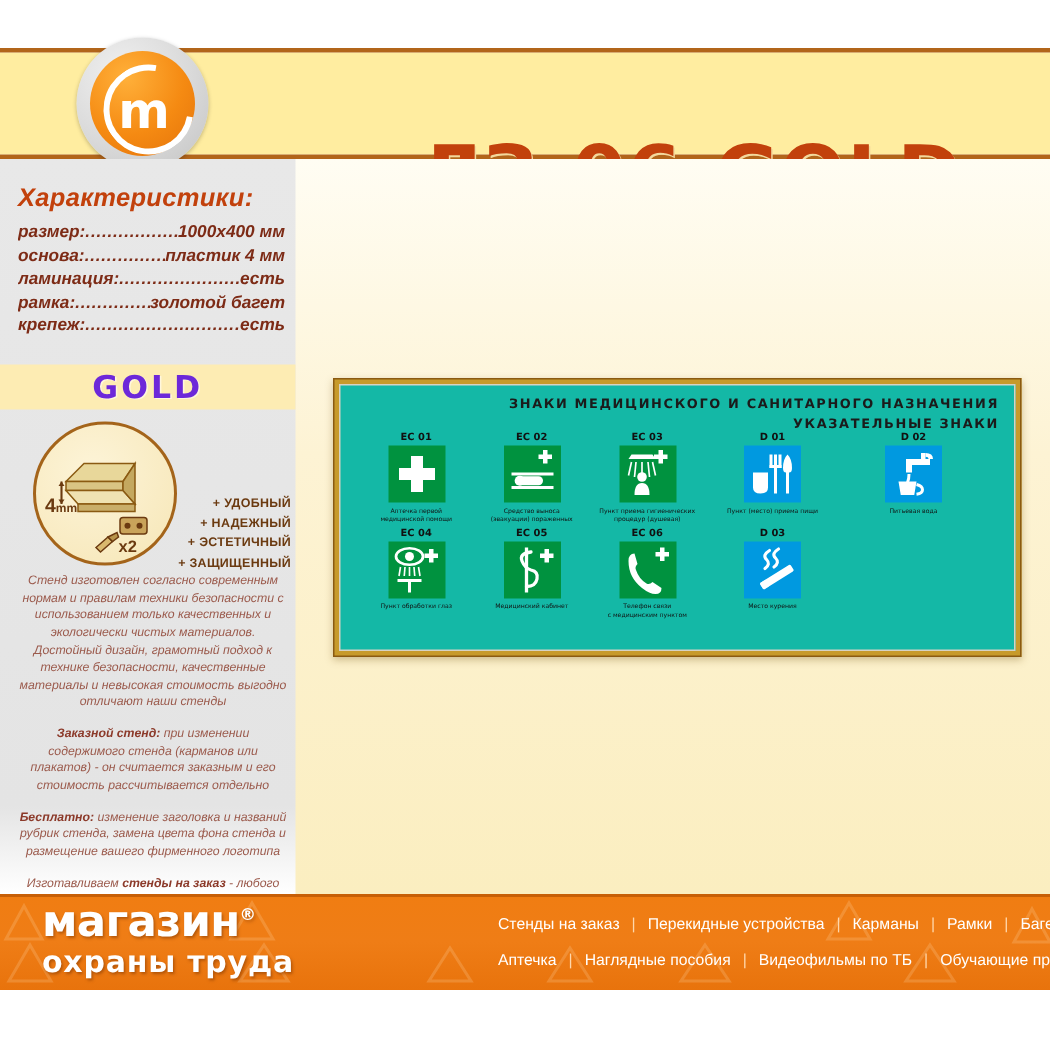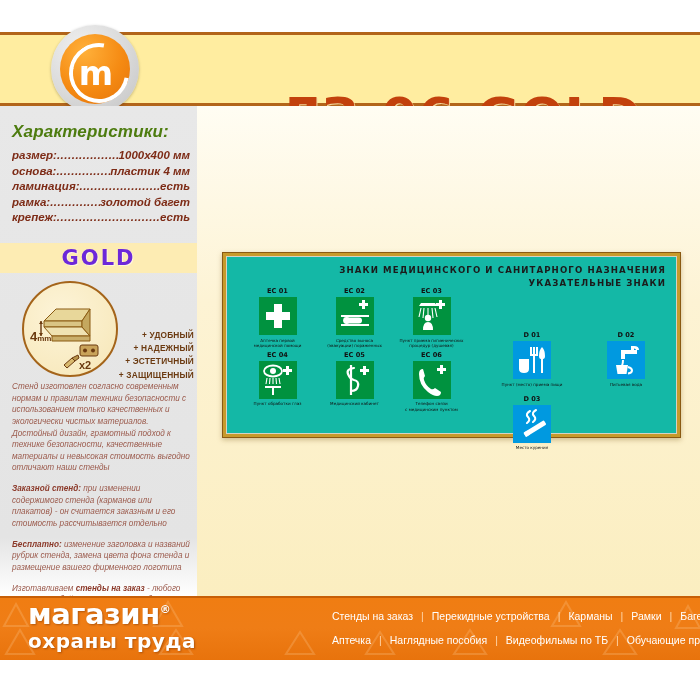--- a/index.html
+++ b/index.html
@@ -62,21 +62,21 @@
     background:linear-gradient(180deg,#fffdf3 0%,#fdf3d4 40%,#fbeec0 100%);
   }
   .left-col-fade{
     position:absolute;left:0;top:106px;width:197px;height:490px;
     background:linear-gradient(180deg,#e8e8e8 0%,#e4e4e4 88%,#ffffff 100%);
   }
 
   
   .spec-box{position:absolute;left:12px;top:122px;width:178px;}
   .spec-title{
-    font-size:17px;font-weight:bold;font-style:italic;color:#4d7c0f;
+    font-size:17px;font-weight:bold;font-style:italic;color:#c2410c;
     margin-bottom:7px;letter-spacing:.2px;
   }
   .spec-row{
     font-size:11.5px;font-style:italic;font-weight:bold;color:#7d2b16;
     display:flex;align-items:baseline;white-space:nowrap;
     margin-bottom:3.5px;overflow:hidden;
   }
   .spec-k{flex:0 0 auto;}
   .spec-dots{
     flex:1 1 auto;overflow:hidden;
@@ -123,21 +123,21 @@
   .plus-list div{
     font-size:8.3px;font-weight:bold;color:#6b3a10;letter-spacing:.2px;
     margin-bottom:3.2px;white-space:nowrap;
   }
 
   
   .desc{
     position:absolute;left:12px;top:381px;width:180px;
     color:#9b5a4c;font-size:8.2px;font-style:italic;line-height:1.42;
   }
-  .desc p{margin:0 0 9px 0;}
+  .desc p{margin:0 0 9px 0;text-align:center;}
   .desc b{color:#8c3a2a;font-weight:bold;}
 
   
   .panel-outer{
     position:absolute;left:222px;top:252px;width:459px;height:186px;
     background:#c79a2b;
     border:1px solid #8a5a12;
     box-shadow:0 2px 5px rgba(120,90,20,.35);
     padding:3px;box-sizing:border-box;
   }
@@ -150,21 +150,21 @@
   }
   .panel-head{
     position:absolute;right:10px;top:8px;text-align:right;
     color:#1b1b1b;
     font-family:"DejaVu Sans", sans-serif;
   }
   .panel-head .h1{font-size:8.6px;font-weight:bold;letter-spacing:1.1px;white-space:nowrap;}
   .panel-head .h2{font-size:8.6px;font-weight:bold;letter-spacing:1.1px;margin-top:3px;white-space:nowrap;}
 
   .grid-green{position:absolute;left:12px;top:30px;width:232px;}
-  .grid-blue{position:absolute;left:258px;top:30px;width:190px;margin-top:44px;}
+  .grid-blue{position:absolute;left:241px;top:30px;width:190px;}
   .row{display:flex;}
   .cell{width:77px;text-align:center;margin-bottom:2px;}
   .cell.blue-cell{width:94px;}
   .code{font-size:6.6px;font-weight:bold;color:#111;margin-bottom:2px;font-family:"DejaVu Sans", sans-serif;}
   .sq{
     width:38px;height:38px;margin:0 auto;position:relative;
     box-sizing:border-box;
   }
   .sq.g{background:#00923f;}
   .sq.b{background:#0099e0;}

